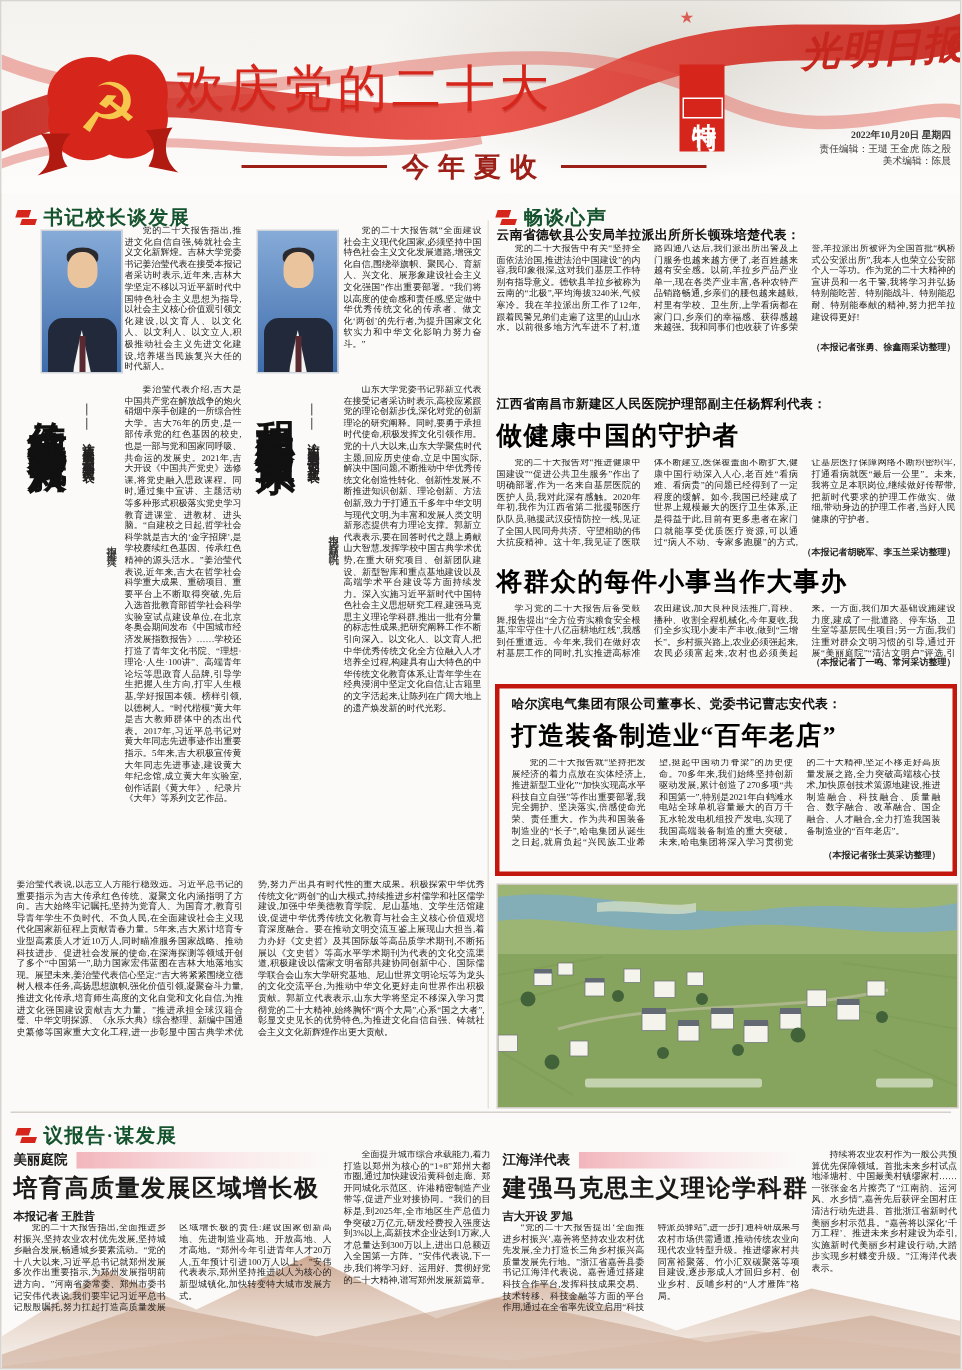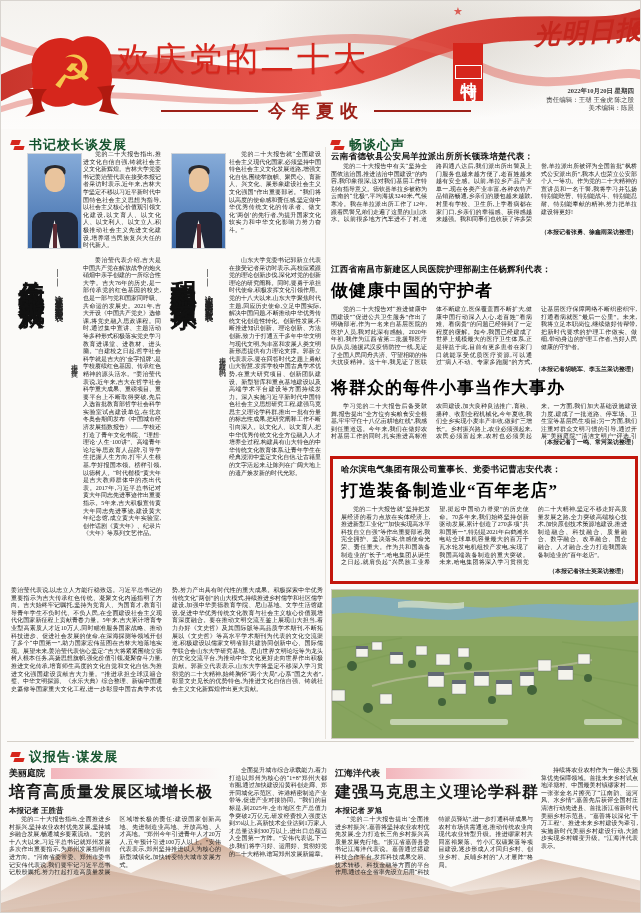--- a/index.html
+++ b/index.html
@@ -286,21 +286,21 @@
     <div class="b-side tiny indent" style="width:98px;height:128px;">全面提升城市综合承载能力,着力打造以郑州为核心的“1+8”郑州大都市圈,通过加快建设沿黄科创走廊、郑开同城化示范区、许港精密制造产业带等,促进产业对接协同。“我们的目标是,到2025年,全市地区生产总值力争突破2万亿元,研发经费投入强度达到3%以上,高新技术企业达到1万家,人才总量达到300万以上,进出口总额迈入全国第一方阵。”安伟代表说,下一步,我们将学习好、运用好、贯彻好党的二十大精神,谱写郑州发展新篇章。</div>
   </div>
 
   <div class="b-art" style="left:334px;width:303px;">
     <div class="b-main" style="width:198px;">
       <div class="kbar">
         <span class="kname">江海洋代表</span>
         <span class="kgrad"></span>
       </div>
       <div class="b-headline">建强马克思主义理论学科群</div>
-      <div class="b-byline">本报记者 罗旭</div>
+      <div class="b-byline">吉大开设 罗旭</div>
       <div class="body2 tiny indent" style="height:68px;">“党的二十大报告提出‘全面推进乡村振兴’,嘉善将坚持农业农村优先发展,全力打造长三角乡村振兴高质量发展先行地。”浙江省嘉善县委书记江海洋代表说。嘉善通过搭建科技合作平台,发挥科技成果交易、技术转移、科技金融等方面的平台作用,通过在全省率先设立启用“科技特派员驿站”,进一步打通科研成果与农村市场供需通道,推动传统农业向现代农业转型升级。推进缪家村共同富裕聚落、竹小汇双碳聚落等项目建设,逐步形成人才回归乡村、创业乡村、反哺乡村的“人才雁阵”格局。</div>
     </div>
     <div class="b-side tiny indent" style="width:97px;height:128px;">持续将农业农村作为一般公共预算优先保障领域。首批未来乡村试点地泽塘村、中国最美村镇缪家村……一张张金名片擦亮了“江南韵、运河风、水乡情”,嘉善先后获评全国村庄清洁行动先进县、首批浙江省新时代美丽乡村示范县。“嘉善将以深化‘千万工程’、推进未来乡村建设为牵引,实施新时代美丽乡村建设行动,大踏步实现乡村蝶变升级。”江海洋代表表示。</div>
   </div>
 
   <svg class="mountains" viewBox="0 0 641 91" preserveAspectRatio="none">
     <defs>
       <linearGradient id="mg" x1="0" y1="0" x2="0" y2="1">
         <stop offset="0" stop-color="#c59a80" stop-opacity="0.85"></stop>
         <stop offset="1" stop-color="#e7d5c8" stop-opacity="0.25"></stop>

